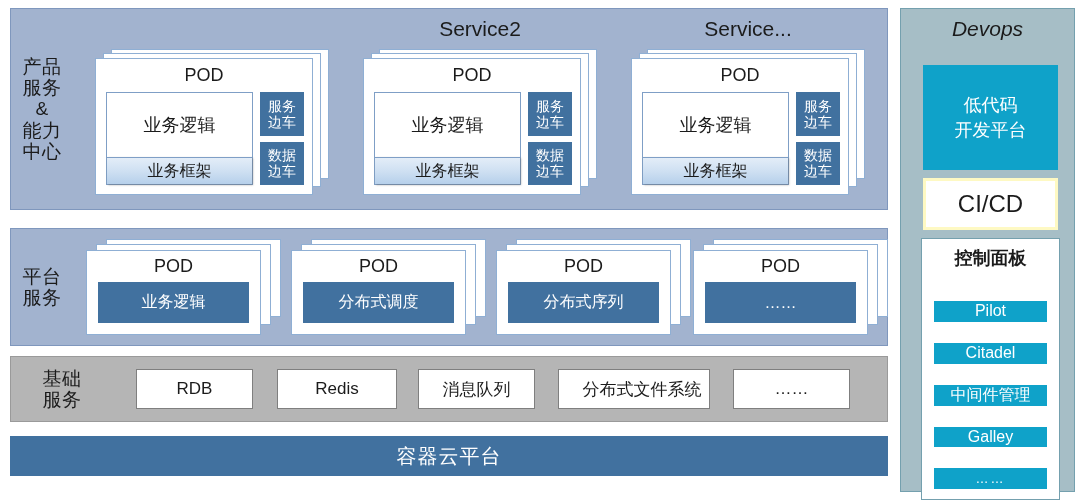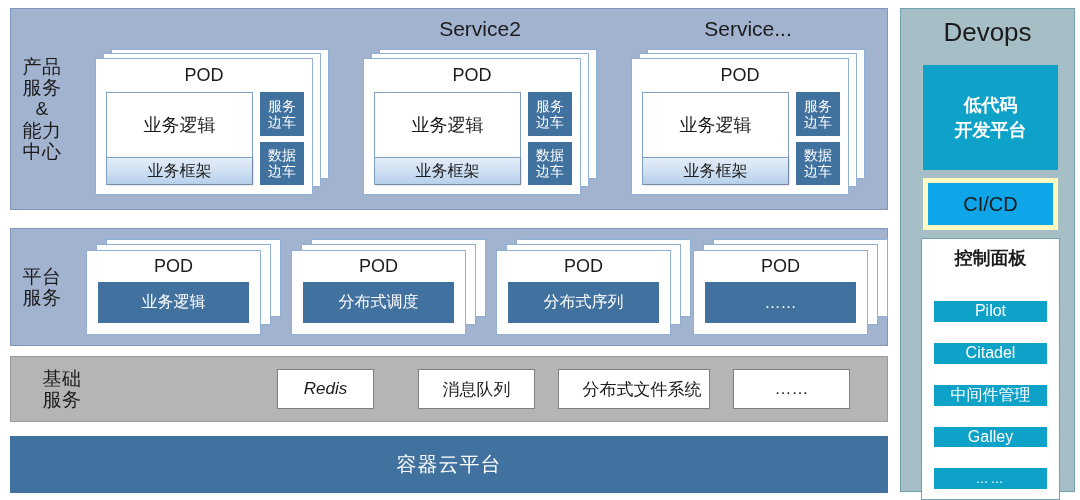--- a/index.html
+++ b/index.html
@@ -99,32 +99,32 @@
     font-size:20px;letter-spacing:1px;
   }
 
   
   .devops{
     position:absolute;box-sizing:border-box;
     background:#A6BEC6;border:1px solid #74A0AE;
   }
   .devops-title{
     position:absolute;left:0;right:0;top:8px;text-align:center;
-    font-size:26px;color:#1b1b1b;
+    font-size:21px;color:#1b1b1b;font-style:italic;
   }
   .lowcode{
     position:absolute;background:#0FA2C9;color:#ffffff;
     display:flex;flex-direction:column;align-items:center;justify-content:center;
-    font-size:18px;line-height:1.35;text-align:center;font-weight:bold;
+    font-size:18px;line-height:1.35;text-align:center;
   }
   .cicd{
     position:absolute;box-sizing:border-box;
-    background:#0ea5e9;border:5px solid #fef9c3;
-    display:flex;align-items:center;justify-content:center;
-    font-size:20px;color:#1b1b1b;
+    background:#ffffff;border:3px solid #fef9c3;
+    display:flex;align-items:center;justify-content:center;
+    font-size:24px;color:#1b1b1b;
   }
   .ctrlpanel{
     position:absolute;box-sizing:border-box;
     background:#ffffff;border:1px solid #74A0AE;
   }
   .ctrl-title{
     position:absolute;left:0;right:0;top:7px;text-align:center;
     font-size:18px;color:#1b1b1b;font-weight:bold;
   }
   .ctrl-list{
@@ -278,27 +278,28 @@
     </div>
   </div>
 
   <div class="band band-gray" style="left:10px;top:356px;width:878px;height:66px;">
 
     <div class="row-label" style="width:62px;padding-left:20px;">
       <span>基础</span>
       <span>服务</span>
     </div>
 
-    <div class="basic-box" style="left:266px;width:97px;font-style:italic;">Redis</div>
+    <div class="basic-box" style="left:125px;width:117px;">RDB</div>
+    <div class="basic-box" style="left:266px;width:120px;">Redis</div>
     <div class="basic-box" style="left:407px;width:117px;">消息队列</div>
     <div class="basic-box" style="left:547px;width:152px;padding-left:16px;">分布式文件系统</div>
     <div class="basic-box dots" style="left:722px;width:117px;">……</div>
   </div>
 
-  <div class="cloudbar" style="left:10px;top:436px;width:878px;height:57px;">容器云平台</div>
+  <div class="cloudbar" style="left:10px;top:436px;width:878px;height:40px;">容器云平台</div>
 
   <div class="devops" style="left:900px;top:8px;width:175px;height:484px;">
     <div class="devops-title">Devops</div>
 
     <div class="lowcode" style="left:22px;top:56px;width:135px;height:105px;">
       <span>低代码</span>
       <span>开发平台</span>
     </div>
 
     <div class="cicd" style="left:22px;top:169px;width:135px;height:52px;">CI/CD</div>

